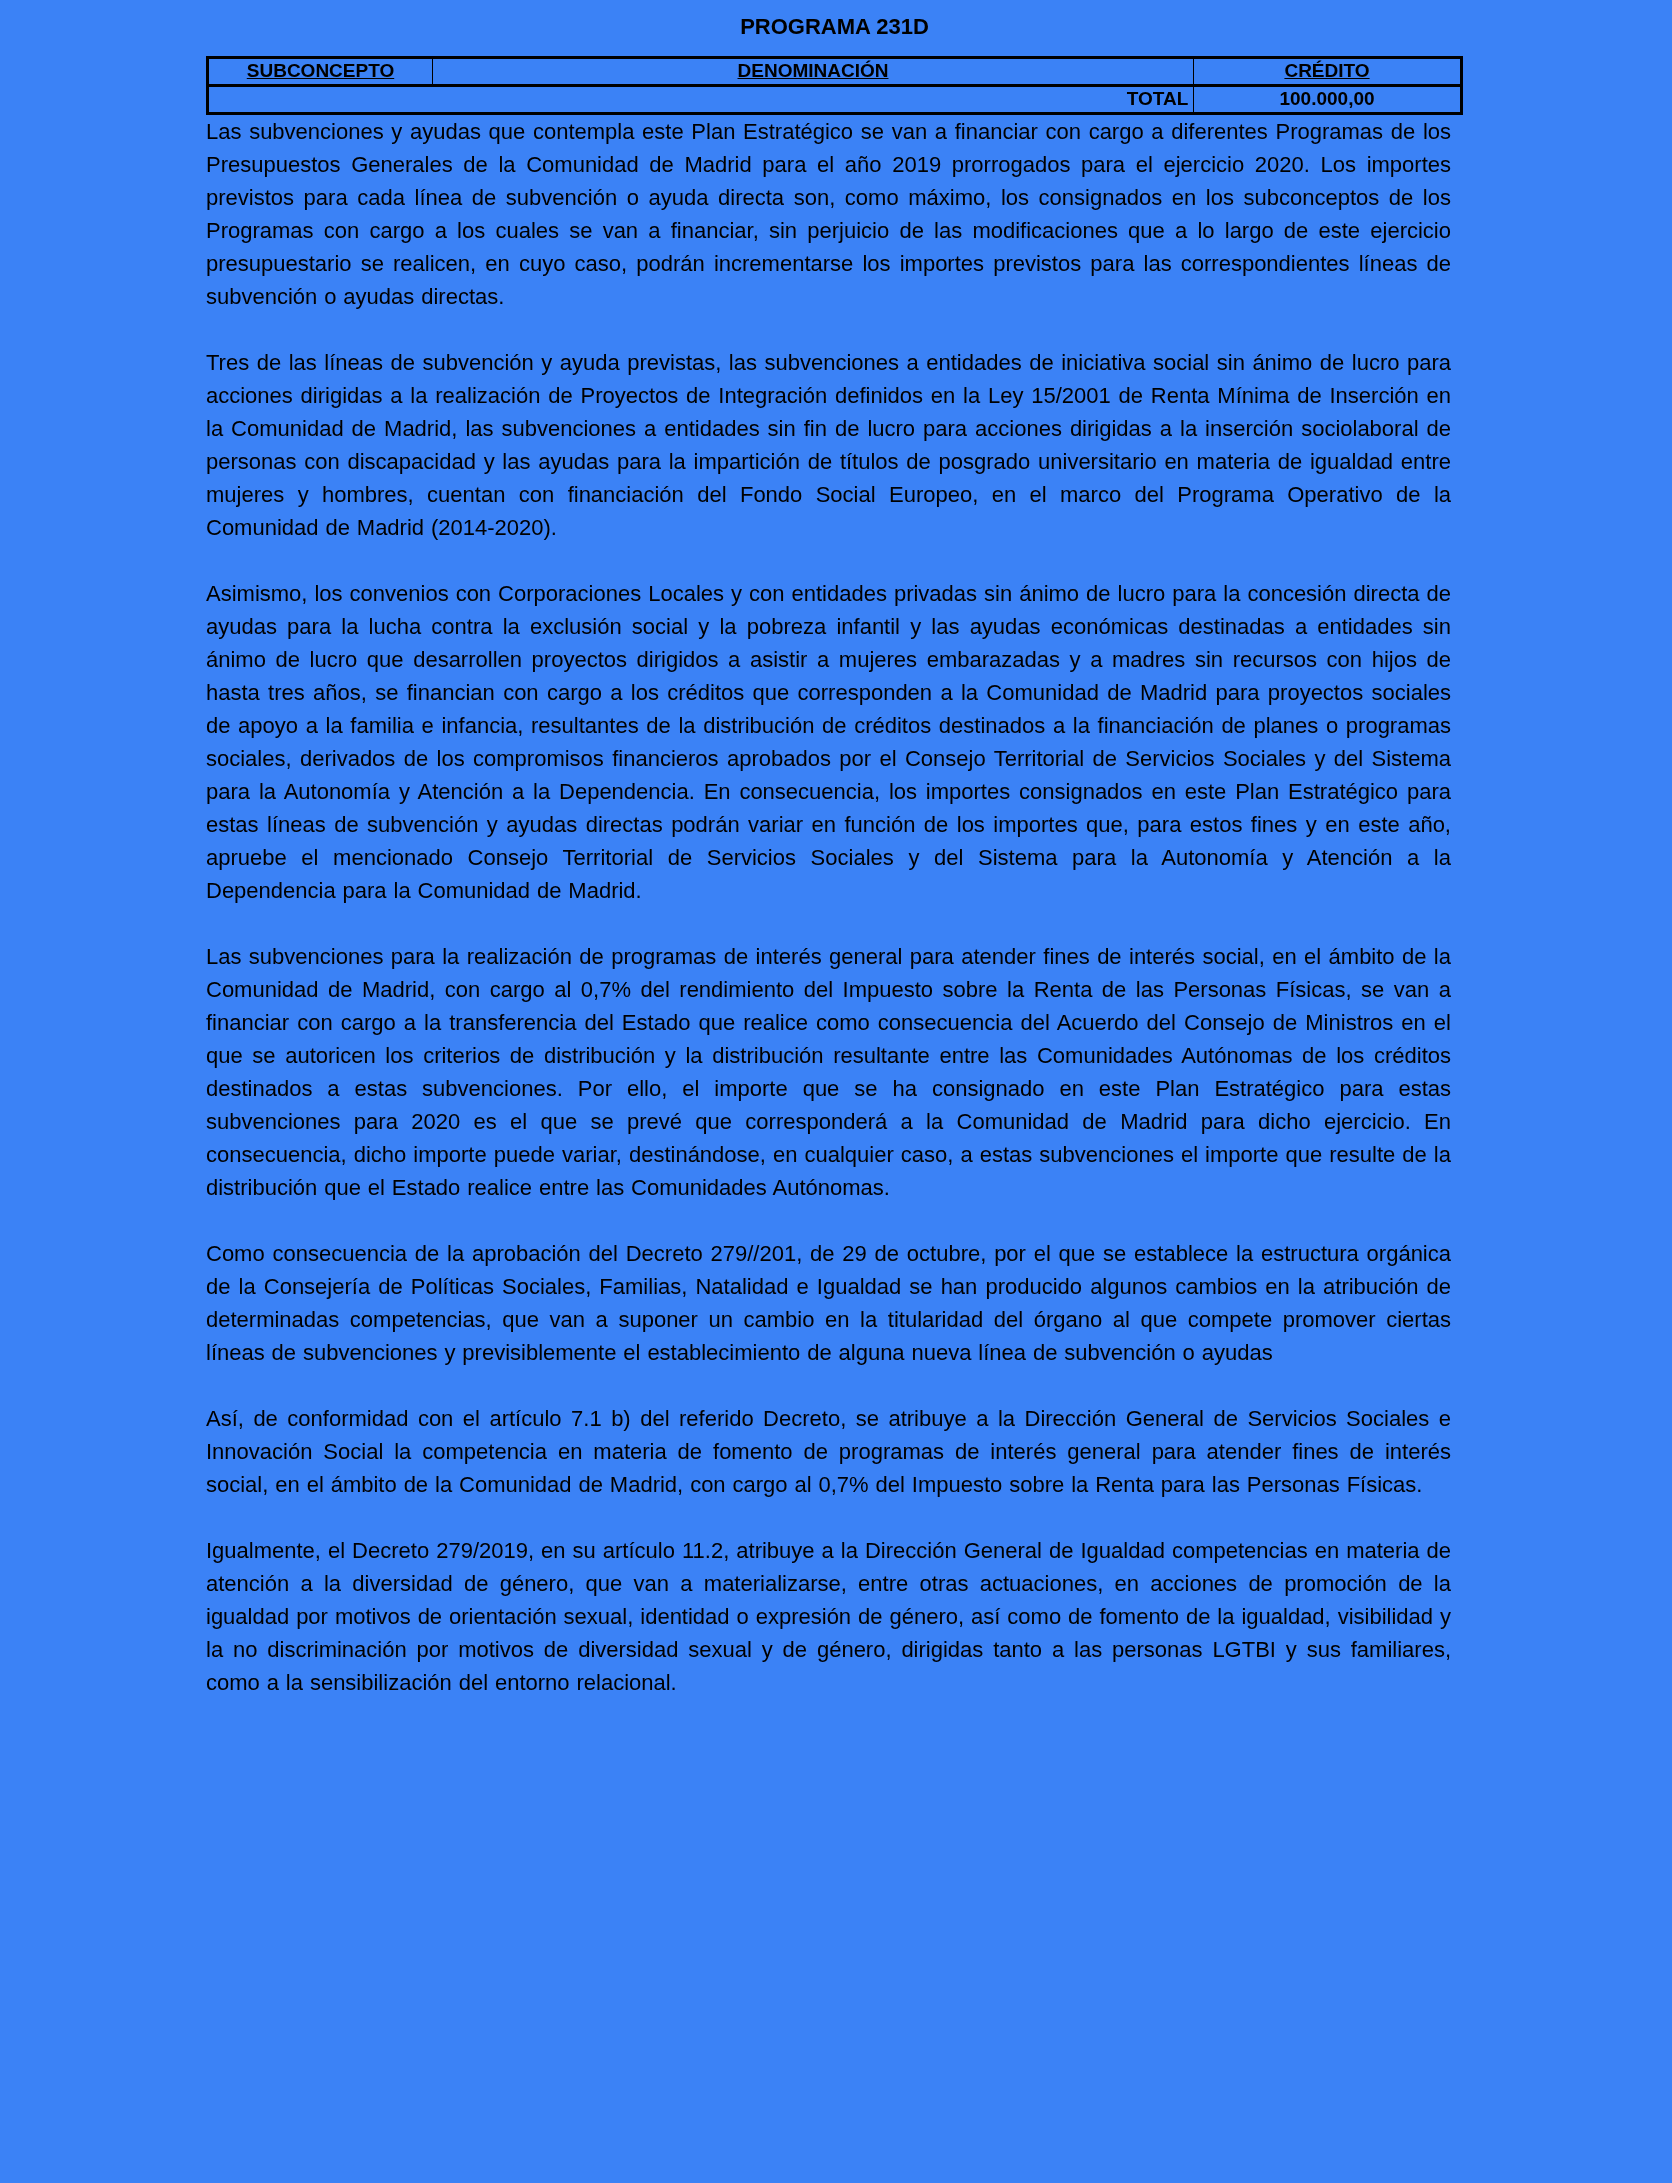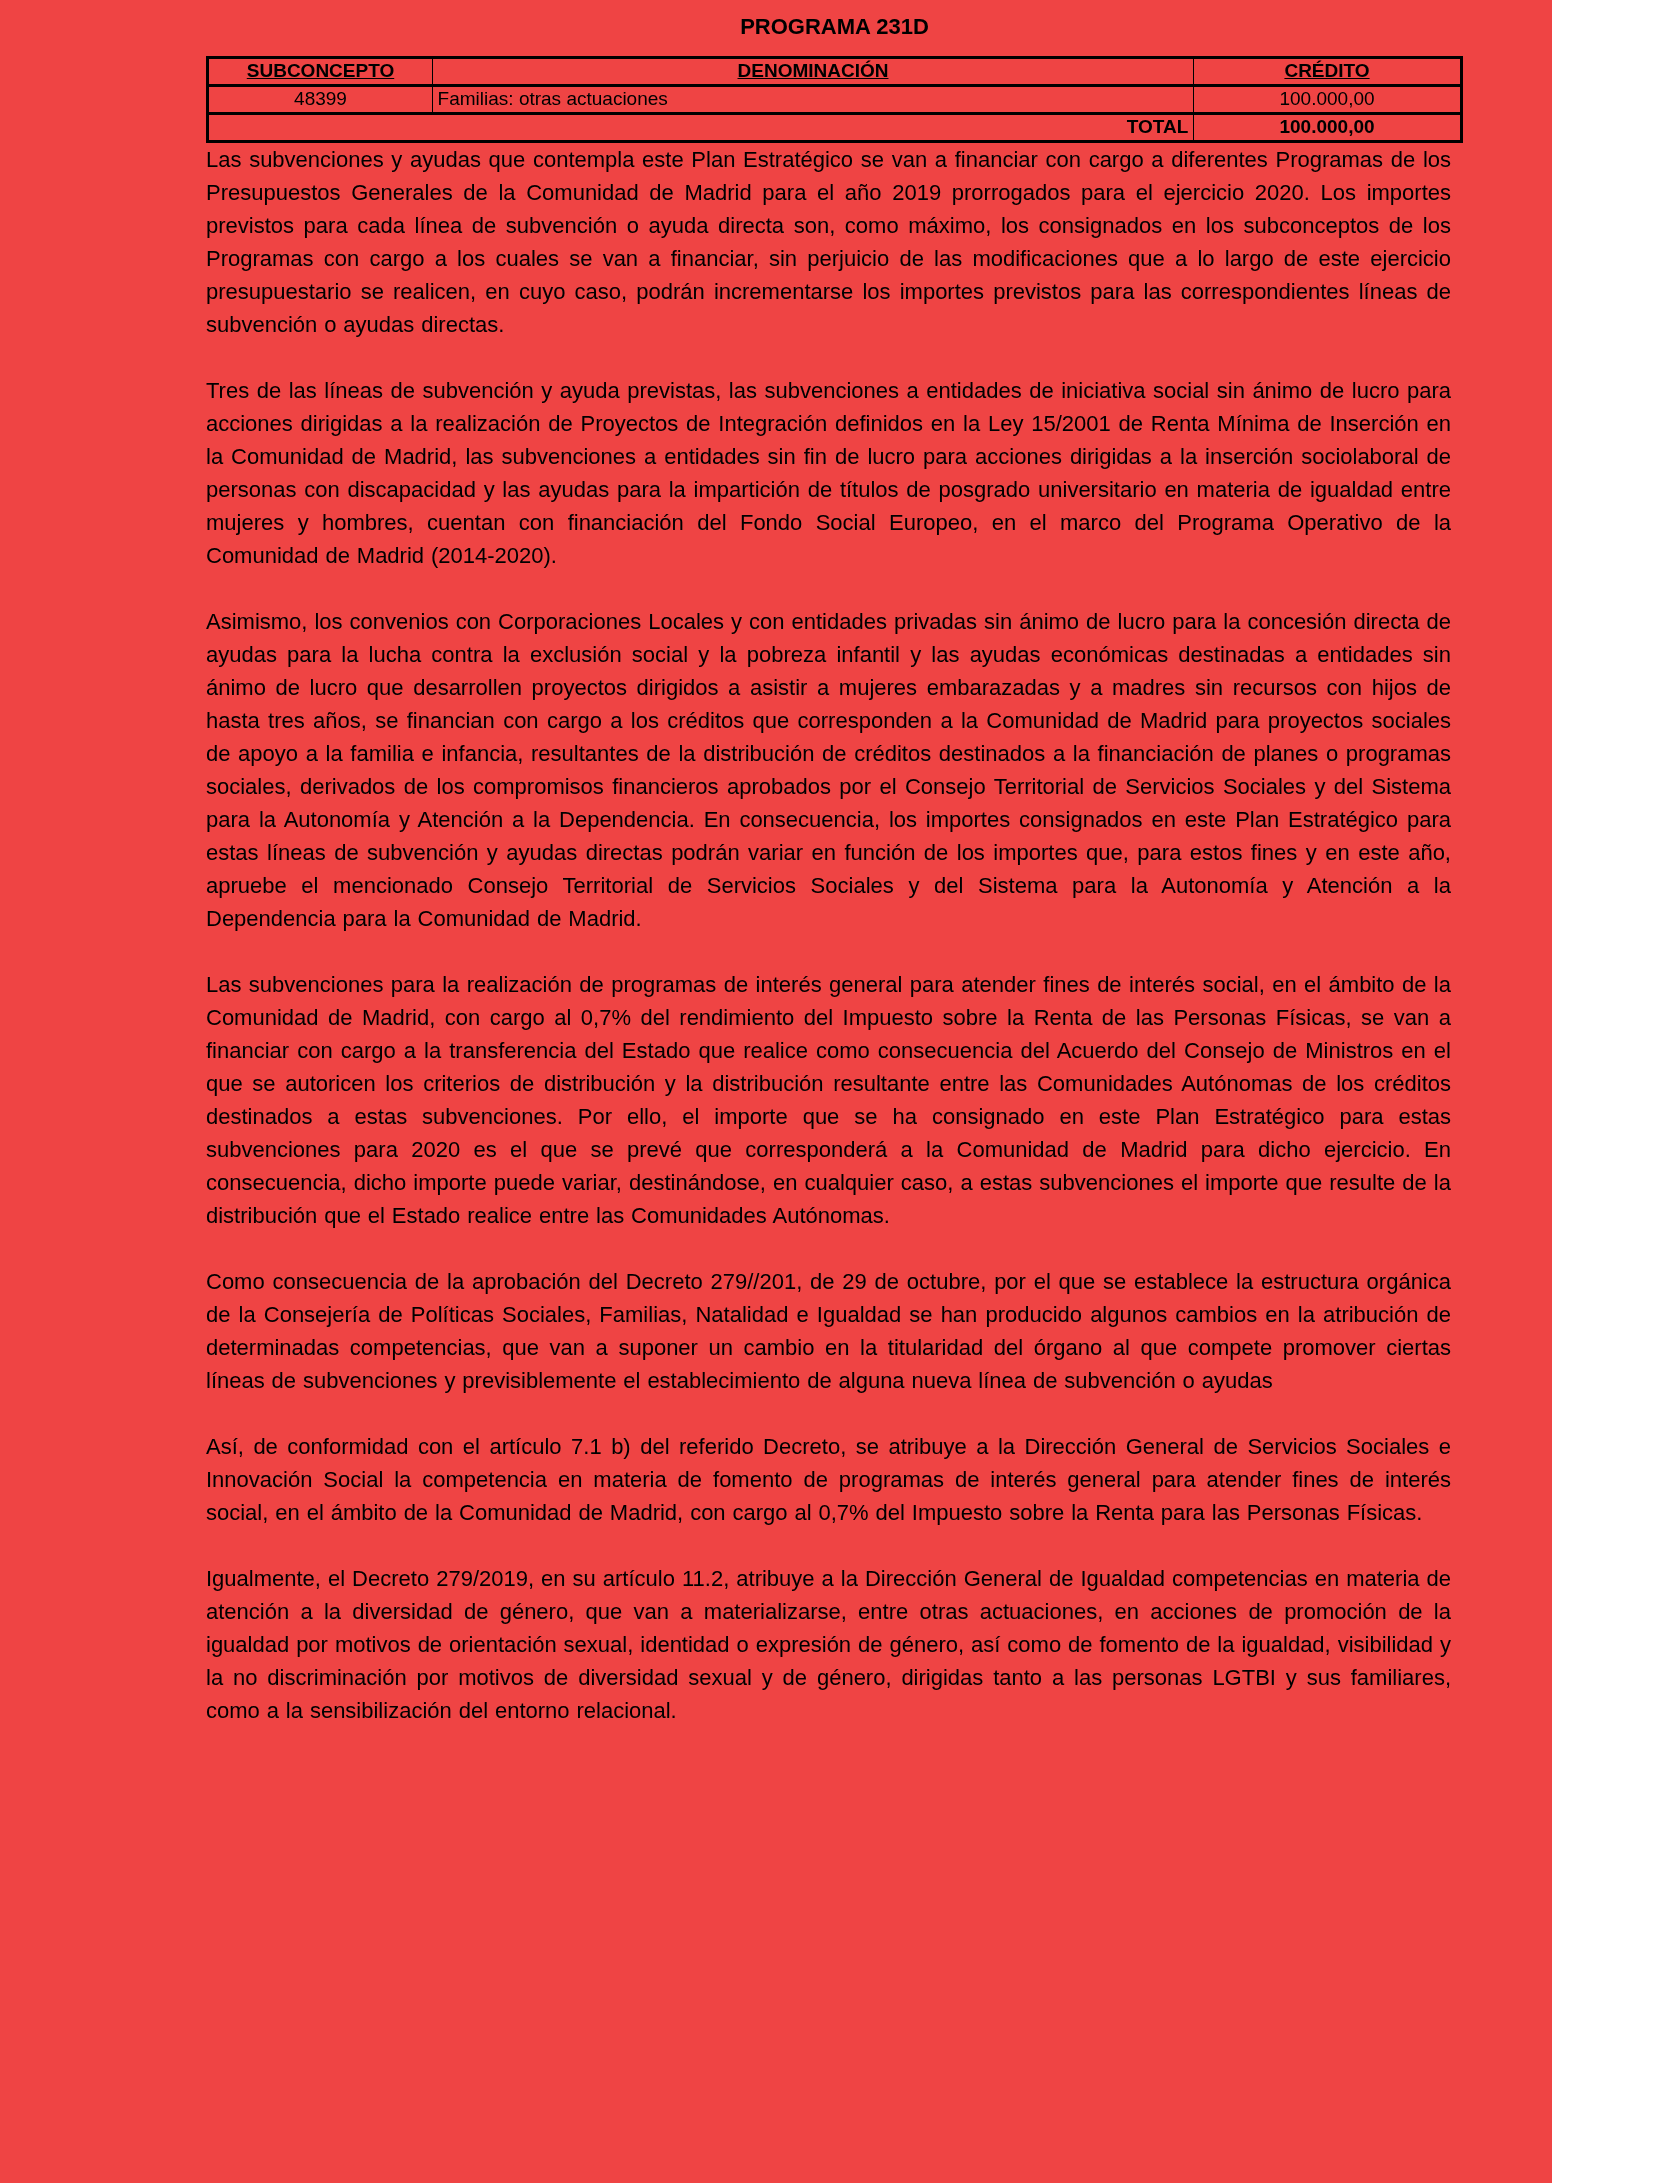--- a/index.html
+++ b/index.html
@@ -5,23 +5,23 @@
   html, body { margin: 0; padding: 0; background: #ffffff; }
   body {
     width: 1672px;
     height: 2183px;
     font-family: "Liberation Sans", sans-serif;
     color: #000;
     -webkit-font-smoothing: antialiased;
   }
   .page {
     position: relative;
-    width: 1552px;
+    width: 1672px;
     height: 2183px;
-    background: #ef4444;
+    background: #3b82f6;
     overflow: hidden;
   }
   .content {
     position: absolute;
     left: 206px;
     top: 13.7px;
     width: 1257px;
   }
   .doc-title {
     text-align: center;
@@ -89,25 +89,20 @@
       </colgroup>
       <thead>
         <tr>
           <th>SUBCONCEPTO</th>
           <th>DENOMINACIÓN</th>
           <th>CRÉDITO</th>
         </tr>
       </thead>
       <tbody>
         <tr>
-          <td class="cell-sub">48399</td>
-          <td class="cell-den">Familias: otras actuaciones</td>
-          <td class="cell-cre">100.000,00</td>
-        </tr>
-        <tr>
           <td class="total-label" colspan="2">TOTAL</td>
           <td class="total-value">100.000,00</td>
         </tr>
       </tbody>
     </table>
 
 
     <p class="body-par">Las subvenciones y ayudas que contempla este Plan Estratégico se van a financiar con cargo a diferentes Programas de los Presupuestos Generales de la Comunidad de Madrid para el año 2019 prorrogados para el ejercicio 2020. Los importes previstos para cada línea de subvención o ayuda directa son, como máximo, los consignados en los subconceptos de los Programas con cargo a los cuales se van a financiar, sin perjuicio de las modificaciones que a lo largo de este ejercicio presupuestario se realicen, en cuyo caso, podrán incrementarse los importes previstos para las correspondientes líneas de subvención o ayudas directas.</p>
 
     <p class="body-par">Tres de las líneas de subvención y ayuda previstas, las subvenciones a entidades de iniciativa social sin ánimo de lucro para acciones dirigidas a la realización de Proyectos de Integración definidos en la Ley 15/2001 de Renta Mínima de Inserción en la Comunidad de Madrid, las subvenciones a entidades sin fin de lucro para acciones dirigidas a la inserción sociolaboral de personas con discapacidad y las ayudas para la impartición de títulos de posgrado universitario en materia de igualdad entre mujeres y hombres, cuentan con financiación del Fondo Social Europeo, en el marco del Programa Operativo de la Comunidad de Madrid (2014-2020).</p>

